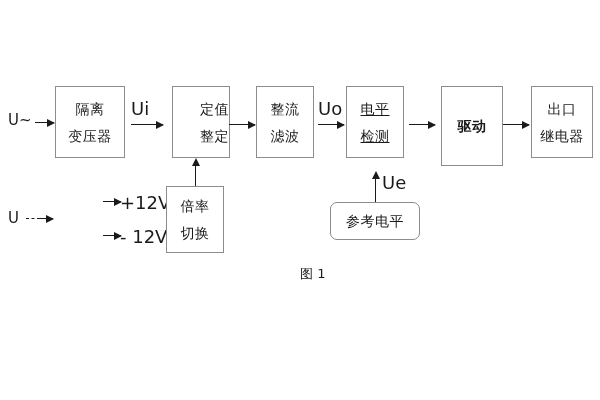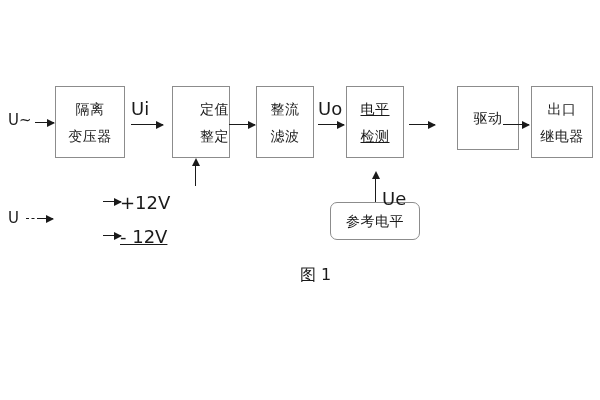--- a/index.html
+++ b/index.html
@@ -52,21 +52,21 @@
     font-size: 18px;
     white-space: nowrap;
     line-height: 1;
   }
   .label.big {
     font-size: 15px;
   }
   .caption {
     position: absolute;
     color: #1a1a1a;
-    font-size: 16px;
+    font-size: 13px;
     white-space: nowrap;
     line-height: 1;
   }
 
   
   .arrow-r {
     position: absolute;
     height: 1px;
     background: #1a1a1a;
   }
@@ -139,48 +139,52 @@
   <div class="label" style="left:318px; top:100px;">Uo</div>
   <div class="arrow-r" style="left:318px; top:124px; width:26px;"></div>
 
   <div class="block" style="left:346px; top:86px; width:58px; height:72px;text-decoration:underline;">
     <span class="ln">电平</span>
     <span class="ln">检测</span>
   </div>
 
   <div class="arrow-r" style="left:409px; top:124px; width:26px;"></div>
 
-  <div class="block one-line" style="left:457px; top:86px; width:62px; height:64px;">
+  <div class="block one-line" style="left:441px; top:86px; width:62px; height:80px;font-weight:bold;">
     <span class="ln">驱动</span>
   </div>
 
   <div class="arrow-r" style="left:503px; top:124px; width:26px;"></div>
 
   <div class="block" style="left:531px; top:86px; width:62px; height:72px;">
     <span class="ln">出口</span>
     <span class="ln">继电器</span>
   </div>
 
   <div class="label big" style="left:8px; top:211px;">U</div>
 
   <div class="dash-lead" style="left:26px; top:218px; width:14px;"></div>
   <div class="arrow-r" style="left:40px; top:218px; width:13px;"></div>
 
 
   <div class="arrow-r" style="left:103px; top:201px; width:18px;"></div>
   <div class="label" style="left:120px; top:194px;">+12V</div>
 
   <div class="arrow-r" style="left:103px; top:235px; width:18px;"></div>
-  <div class="label" style="left:120px; top:228px;text-decoration:underline;">- 12V</div>
+  <div class="label" style="left:120px; top:228px;">- 12V</div>
 
+  <div class="block" style="left:166px; top:186px; width:58px; height:67px;">
+    <span class="ln">倍率</span>
+    <span class="ln">切换</span>
+  </div>
 
   <div class="arrow-u" style="left:195px; top:165px; height:21px;"></div>
 
   <div class="block one-line" style="left:330px; top:202px; width:90px; height:38px;border-radius:7px;">
     <span class="ln">参考电平</span>
   </div>
 
   <div class="arrow-u" style="left:375px; top:178px; height:24px;"></div>
-  <div class="label" style="left:382px; top:190px;text-align:center;">Ue</div>
+  <div class="label" style="left:382px; top:174px;text-align:center;">Ue</div>
 
   <div class="caption" style="left:300px; top:267px;">图 1</div>
 
 </div>
 
 </body></html>

